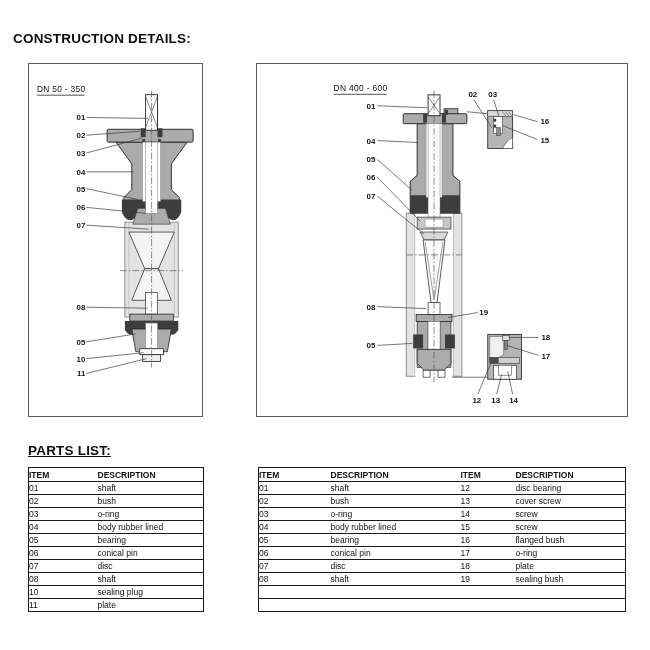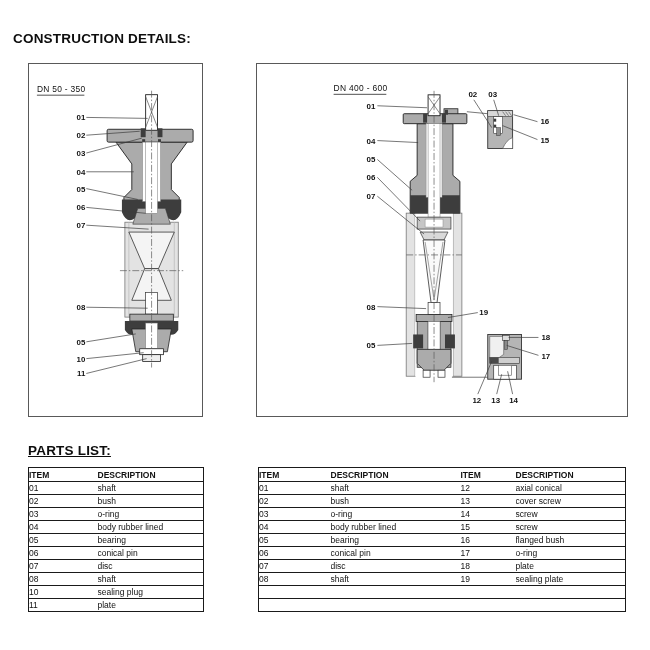--- a/index.html
+++ b/index.html
@@ -341,21 +341,21 @@
         <tr>
       <th class="pad-b">ITEM</th>
       <th>DESCRIPTION</th>
       <th>ITEM</th>
       <th>DESCRIPTION</th>
     </tr>
     <tr>
           <td class="pad-b">01</td>
           <td>shaft</td>
           <td>12</td>
-          <td>axial conical</td>
+          <td>disc bearing</td>
         </tr>
     <tr>
           <td class="pad-b">02</td>
           <td>bush</td>
           <td>13</td>
           <td>cover screw</td>
         </tr>
     <tr>
           <td class="pad-b">03</td>
           <td>o-ring</td>
@@ -383,21 +383,21 @@
     <tr>
           <td class="pad-b">07</td>
           <td>disc</td>
           <td>18</td>
           <td>plate</td>
         </tr>
     <tr>
           <td class="pad-b">08</td>
           <td>shaft</td>
           <td>19</td>
-          <td>sealing plate</td>
+          <td>sealing bush</td>
         </tr>
     <tr>
           <td class="pad-b"></td>
           <td></td>
           <td></td>
           <td></td>
         </tr>
     <tr>
           <td class="pad-b"></td>
           <td></td>

